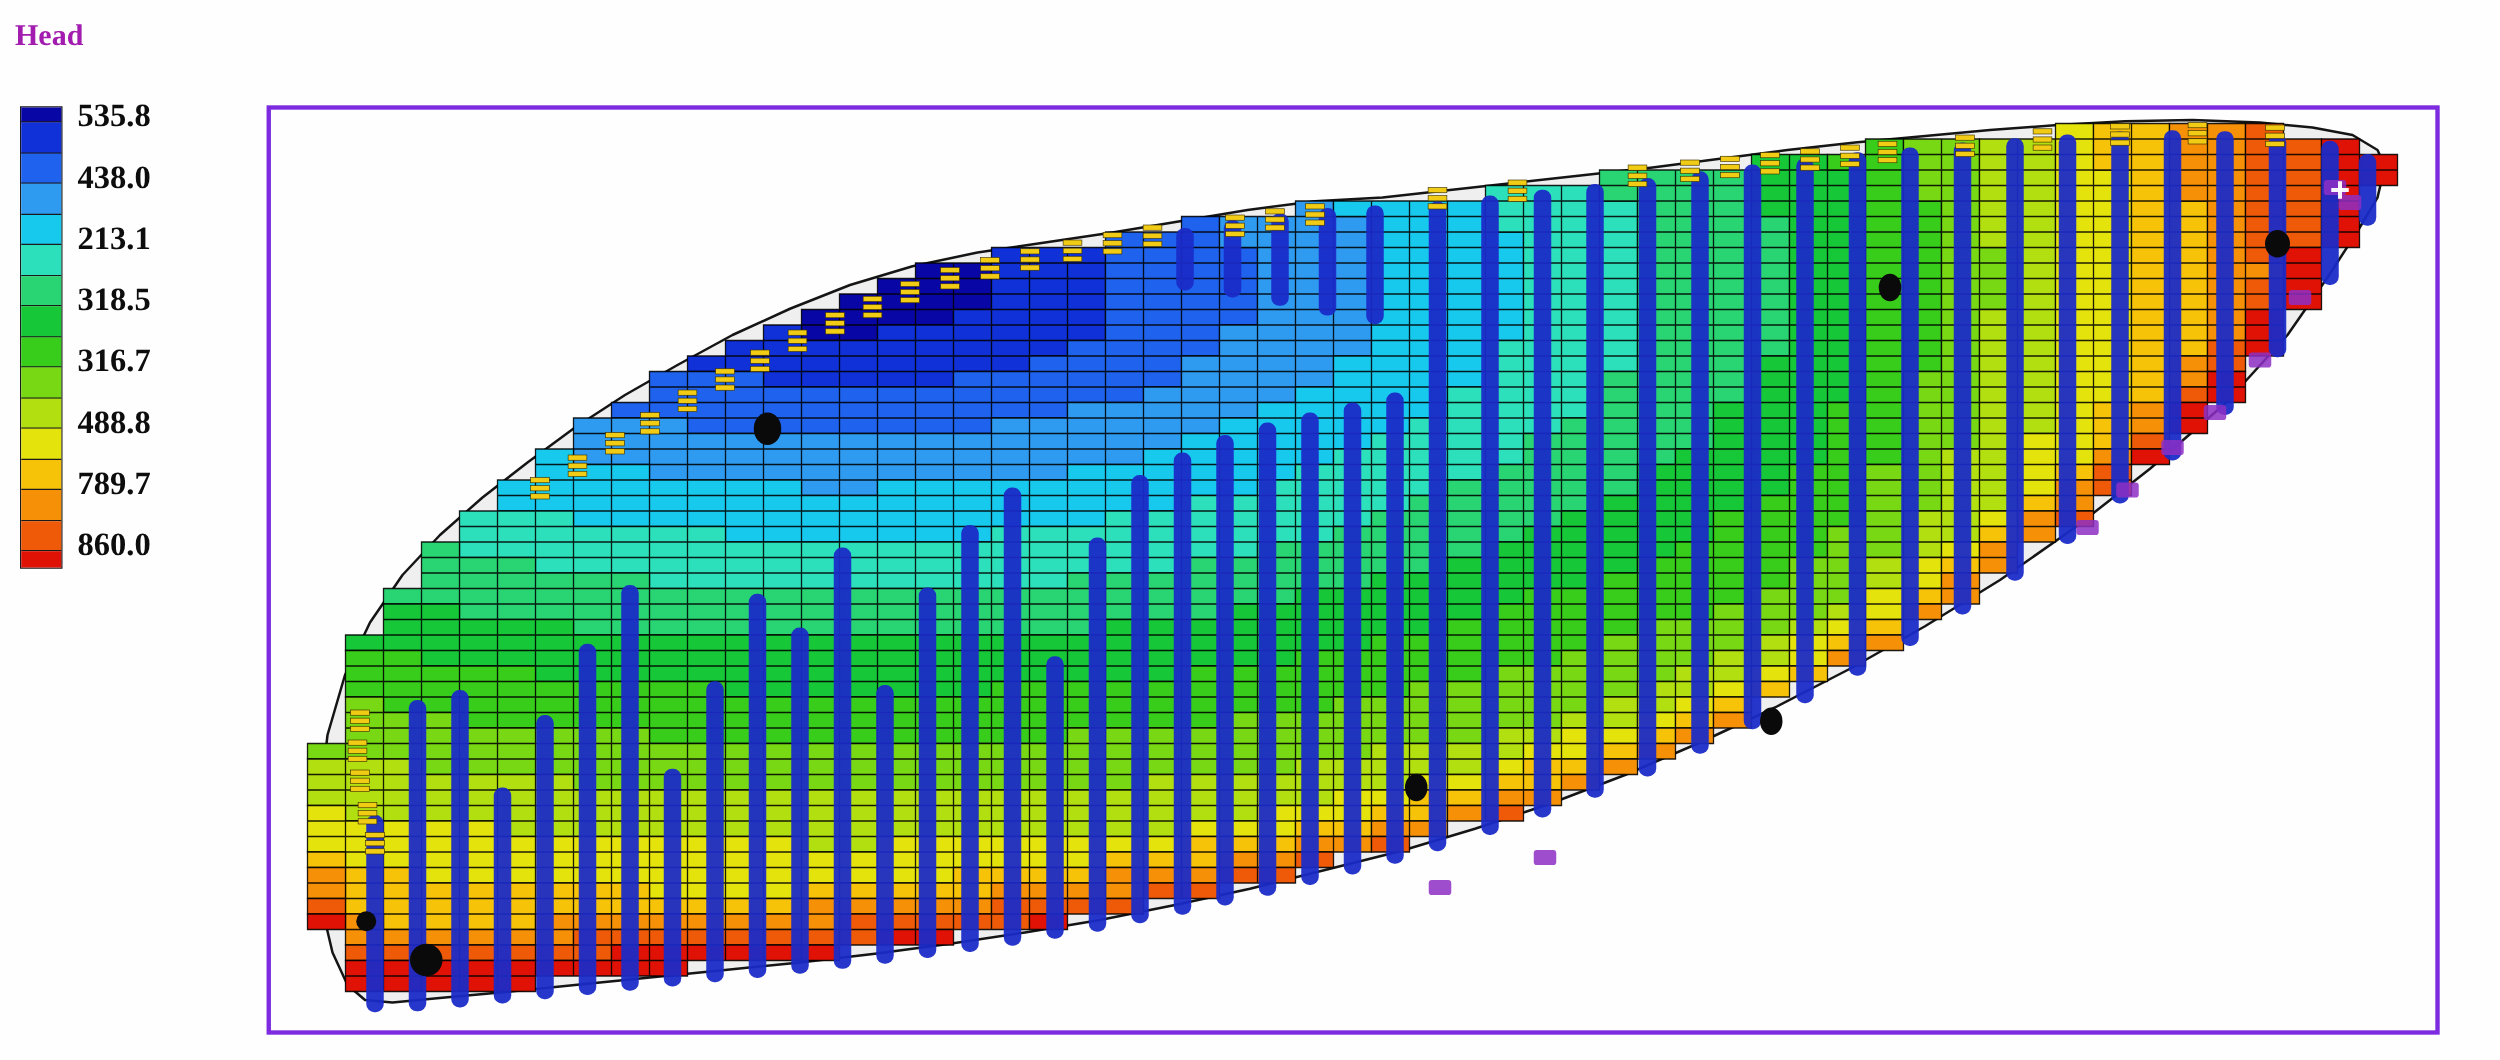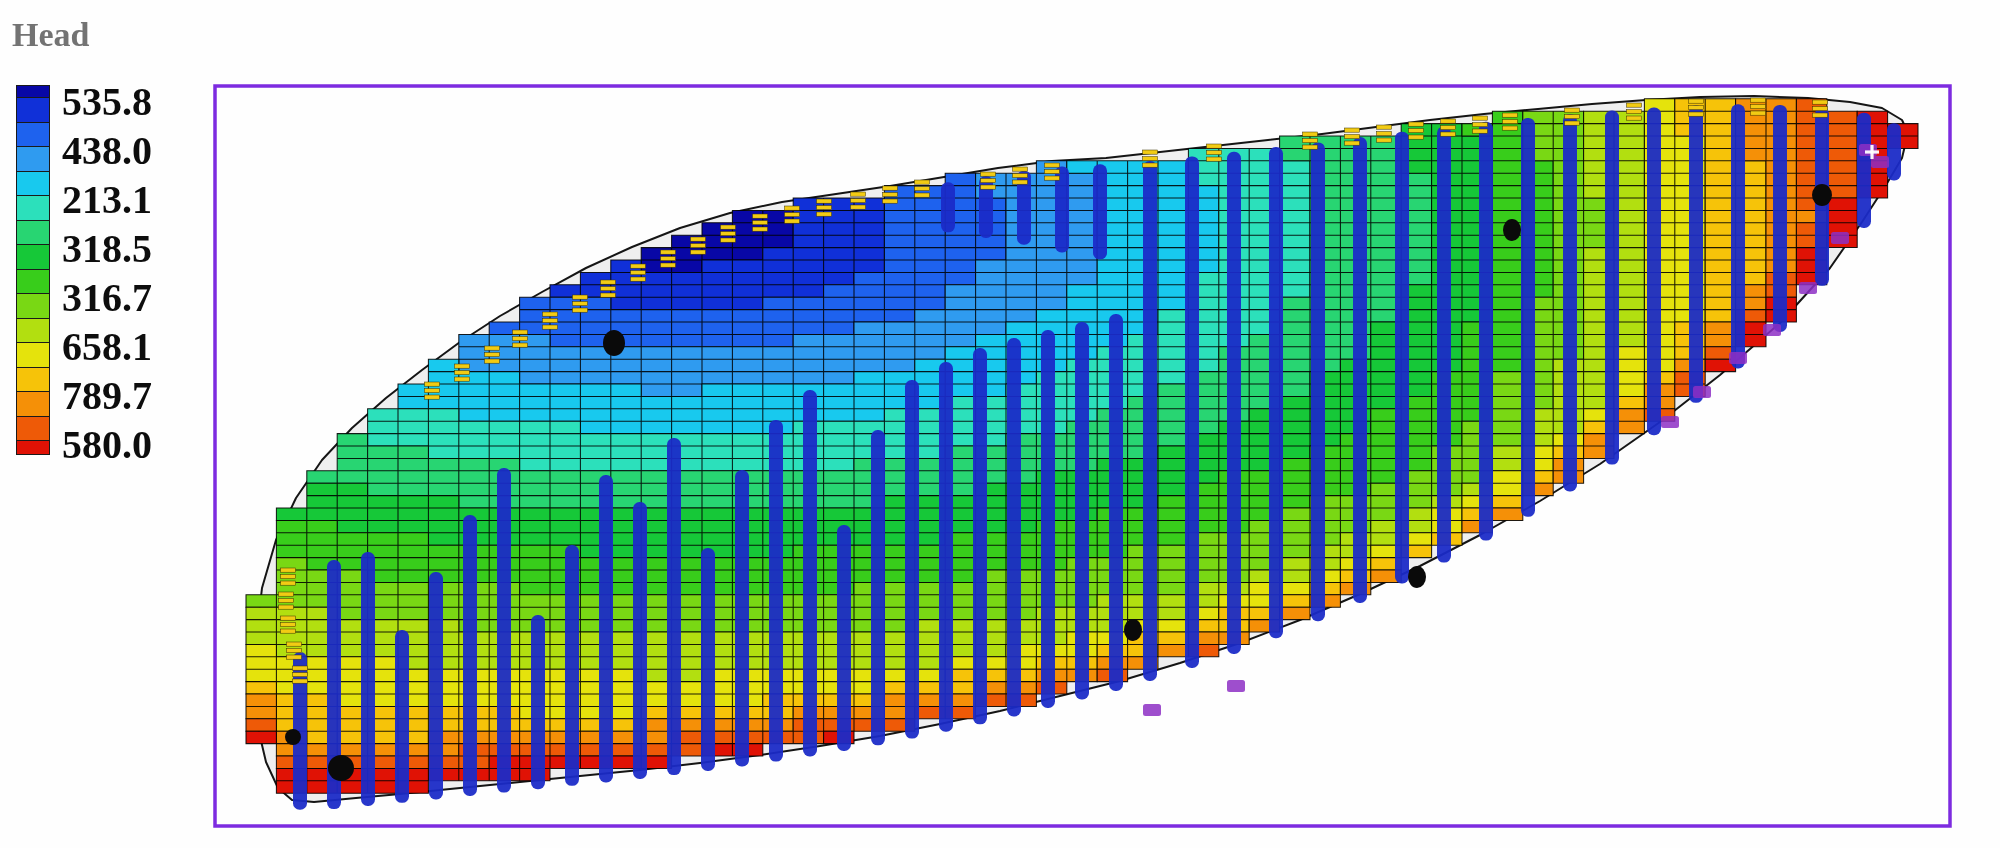--- a/index.html
+++ b/index.html
@@ -1,24 +1,24 @@
 <!DOCTYPE html>
 <html><head>
 <meta charset="utf-8">
 <style>
   html,body{margin:0;padding:0;background:#ffffff;}
   .stage{position:relative;width:2000px;height:848px;background:#fefefe;overflow:hidden;
          font-family:"Liberation Serif","DejaVu Serif",serif;}
   .legend{position:absolute;left:0;top:0;width:210px;height:480px;z-index:5;}
-  .legend-title{position:absolute;left:12px;top:16px;font-size:34px;font-weight:bold;color:#737373;}
+  .legend-title{position:absolute;left:12px;top:16px;font-size:24px;font-weight:bold;color:#a21caf;}
   .legend-bar{position:absolute;left:16px;top:85px;width:34px;border:1.4px solid #1a1a1a;box-sizing:border-box;}
   .legend-seg{width:100%;box-sizing:border-box;border-bottom:1.3px solid #1a1a1a;}
   .legend-seg:last-child{border-bottom:none;}
   .legend-labels{position:absolute;left:62px;top:0;width:150px;height:480px;}
-  .legend-value{position:absolute;left:0;font-size:40px;font-weight:bold;color:#0d0d0d;white-space:nowrap;}
+  .legend-value{position:absolute;left:0;font-size:26px;font-weight:bold;color:#0d0d0d;white-space:nowrap;}
   #plot{position:absolute;left:0;top:0;}
 </style>
 </head>
 <body>
 
 <div class="stage">
 
   <div class="legend">
     <div class="legend-title">Head</div>
     <div class="legend-bar" id="legend-bar">
@@ -38,23 +38,23 @@
         <div class="legend-seg" style="height: 24.5px; background: rgb(245, 144, 7);"></div>
         <div class="legend-seg" style="height: 24.5px; background: rgb(238, 90, 7);"></div>
         <div class="legend-seg" style="height: 12.25px; background: rgb(224, 18, 5);"></div>
       </div>
     <div class="legend-labels" id="legend-labels">
         <div class="legend-value" style="top: 78.25px;">535.8</div>
         <div class="legend-value" style="top: 127.25px;">438.0</div>
         <div class="legend-value" style="top: 176.25px;">213.1</div>
         <div class="legend-value" style="top: 225.25px;">318.5</div>
         <div class="legend-value" style="top: 274.25px;">316.7</div>
-        <div class="legend-value" style="top: 323.25px;">658.1</div>
+        <div class="legend-value" style="top: 323.25px;">488.8</div>
         <div class="legend-value" style="top: 372.25px;">789.7</div>
-        <div class="legend-value" style="top: 421.25px;">580.0</div>
+        <div class="legend-value" style="top: 421.25px;">860.0</div>
       </div>
   </div>
 
   <svg id="plot" width="2000" height="848" viewBox="0 0 2000 848" xmlns="http://www.w3.org/2000/svg">
       <rect x="215" y="86" width="1735" height="740" fill="none" stroke="#7d2be0" stroke-width="3.5"></rect>
       <path d="M256,640L262,588L276,540L296,498L322,460L352,428L386,398L422,370L460,342L500,316L542,292L586,268L632,247L680,228L730,213L782,202L836,194L890,186L944,177L998,168L1052,161L1106,158L1160,152L1214,146L1268,140L1322,134L1376,127L1430,120L1484,114L1538,109L1592,104L1646,100L1700,97L1754,96L1808,98L1850,102L1882,108L1902,120L1908,133L1902,158L1886,185L1862,222L1830,268L1780,323L1720,375L1660,422L1600,464L1540,501L1480,535L1420,566L1360,594L1300,620L1240,643L1180,663L1120,681L1060,696L1000,711L940,724L880,736L820,746L760,755L700,763L640,770L580,776L520,782L460,788L400,794L356,798L314,802L292,800L278,788L266,762L258,728L256,688L256,640Z" fill="#efefef" stroke="#151515" stroke-width="2" stroke-linejoin="round"></path>
       <g>
         <path d="M641.2,247.6h30.4v12.4h-30.4ZM641.2,260.0h30.4v12.4h-30.4ZM671.6,235.2h30.4v12.4h-30.4ZM671.6,247.6h30.4v12.4h-30.4ZM671.6,260.0h30.4v12.4h-30.4ZM702.0,222.8h30.4v12.4h-30.4ZM702.0,235.2h30.4v12.4h-30.4ZM702.0,247.6h30.4v12.4h-30.4ZM732.4,210.4h30.4v12.4h-30.4ZM732.4,222.8h30.4v12.4h-30.4ZM732.4,235.2h30.4v12.4h-30.4ZM732.4,247.6h30.4v12.4h-30.4ZM762.8,210.4h30.4v12.4h-30.4ZM762.8,222.8h30.4v12.4h-30.4ZM762.8,235.2h30.4v12.4h-30.4Z" fill="#0807a6" stroke="#000000" stroke-width="1.05" stroke-opacity="0.88"></path>
         <path d="M550.0,284.8h30.4v12.4h-30.4ZM580.4,272.4h30.4v12.4h-30.4ZM580.4,284.8h30.4v12.4h-30.4ZM610.8,260.0h30.4v12.4h-30.4ZM610.8,272.4h30.4v12.4h-30.4ZM610.8,284.8h30.4v12.4h-30.4ZM610.8,297.2h30.4v12.4h-30.4ZM641.2,272.4h30.4v12.4h-30.4ZM641.2,284.8h30.4v12.4h-30.4ZM641.2,297.2h30.4v12.4h-30.4ZM671.6,272.4h30.4v12.4h-30.4ZM671.6,284.8h30.4v12.4h-30.4ZM671.6,297.2h30.4v12.4h-30.4ZM702.0,260.0h30.4v12.4h-30.4ZM702.0,272.4h30.4v12.4h-30.4ZM702.0,284.8h30.4v12.4h-30.4ZM702.0,297.2h30.4v12.4h-30.4ZM732.4,260.0h30.4v12.4h-30.4ZM732.4,272.4h30.4v12.4h-30.4ZM732.4,284.8h30.4v12.4h-30.4ZM732.4,297.2h30.4v12.4h-30.4ZM762.8,247.6h30.4v12.4h-30.4ZM762.8,260.0h30.4v12.4h-30.4ZM762.8,272.4h30.4v12.4h-30.4ZM762.8,284.8h30.4v12.4h-30.4ZM793.2,198.0h30.4v12.4h-30.4ZM793.2,210.4h30.4v12.4h-30.4ZM793.2,222.8h30.4v12.4h-30.4ZM793.2,235.2h30.4v12.4h-30.4ZM793.2,247.6h30.4v12.4h-30.4ZM793.2,260.0h30.4v12.4h-30.4ZM793.2,272.4h30.4v12.4h-30.4ZM793.2,284.8h30.4v12.4h-30.4ZM823.6,198.0h30.4v12.4h-30.4ZM823.6,210.4h30.4v12.4h-30.4ZM823.6,222.8h30.4v12.4h-30.4ZM823.6,235.2h30.4v12.4h-30.4ZM823.6,247.6h30.4v12.4h-30.4ZM823.6,260.0h30.4v12.4h-30.4ZM823.6,272.4h30.4v12.4h-30.4ZM854.0,198.0h30.4v12.4h-30.4ZM854.0,210.4h30.4v12.4h-30.4ZM854.0,222.8h30.4v12.4h-30.4ZM854.0,235.2h30.4v12.4h-30.4ZM854.0,247.6h30.4v12.4h-30.4ZM854.0,260.0h30.4v12.4h-30.4Z" fill="#1030d8" stroke="#000000" stroke-width="1.05" stroke-opacity="0.88"></path>
         <path d="M489.2,322.0h30.4v12.4h-30.4ZM519.6,297.2h30.4v12.4h-30.4ZM519.6,309.6h30.4v12.4h-30.4ZM519.6,322.0h30.4v12.4h-30.4ZM550.0,297.2h30.4v12.4h-30.4ZM550.0,309.6h30.4v12.4h-30.4ZM550.0,322.0h30.4v12.4h-30.4ZM550.0,334.4h30.4v12.4h-30.4ZM580.4,297.2h30.4v12.4h-30.4ZM580.4,309.6h30.4v12.4h-30.4ZM580.4,322.0h30.4v12.4h-30.4ZM580.4,334.4h30.4v12.4h-30.4ZM610.8,309.6h30.4v12.4h-30.4ZM610.8,322.0h30.4v12.4h-30.4ZM610.8,334.4h30.4v12.4h-30.4ZM641.2,309.6h30.4v12.4h-30.4ZM641.2,322.0h30.4v12.4h-30.4ZM641.2,334.4h30.4v12.4h-30.4ZM671.6,309.6h30.4v12.4h-30.4ZM671.6,322.0h30.4v12.4h-30.4ZM671.6,334.4h30.4v12.4h-30.4ZM702.0,309.6h30.4v12.4h-30.4ZM702.0,322.0h30.4v12.4h-30.4ZM702.0,334.4h30.4v12.4h-30.4ZM732.4,309.6h30.4v12.4h-30.4ZM732.4,322.0h30.4v12.4h-30.4ZM732.4,334.4h30.4v12.4h-30.4ZM762.8,297.2h30.4v12.4h-30.4ZM762.8,309.6h30.4v12.4h-30.4ZM762.8,322.0h30.4v12.4h-30.4ZM762.8,334.4h30.4v12.4h-30.4ZM793.2,297.2h30.4v12.4h-30.4ZM793.2,309.6h30.4v12.4h-30.4ZM793.2,322.0h30.4v12.4h-30.4ZM823.6,284.8h30.4v12.4h-30.4ZM823.6,297.2h30.4v12.4h-30.4ZM823.6,309.6h30.4v12.4h-30.4ZM823.6,322.0h30.4v12.4h-30.4ZM854.0,272.4h30.4v12.4h-30.4ZM854.0,284.8h30.4v12.4h-30.4ZM854.0,297.2h30.4v12.4h-30.4ZM854.0,309.6h30.4v12.4h-30.4ZM884.4,185.6h30.4v12.4h-30.4ZM884.4,198.0h30.4v12.4h-30.4ZM884.4,210.4h30.4v12.4h-30.4ZM884.4,222.8h30.4v12.4h-30.4ZM884.4,235.2h30.4v12.4h-30.4ZM884.4,247.6h30.4v12.4h-30.4ZM884.4,260.0h30.4v12.4h-30.4ZM884.4,272.4h30.4v12.4h-30.4ZM884.4,284.8h30.4v12.4h-30.4ZM884.4,297.2h30.4v12.4h-30.4ZM884.4,309.6h30.4v12.4h-30.4ZM914.8,185.6h30.4v12.4h-30.4ZM914.8,198.0h30.4v12.4h-30.4ZM914.8,210.4h30.4v12.4h-30.4ZM914.8,222.8h30.4v12.4h-30.4ZM914.8,235.2h30.4v12.4h-30.4ZM914.8,247.6h30.4v12.4h-30.4ZM914.8,260.0h30.4v12.4h-30.4ZM914.8,272.4h30.4v12.4h-30.4ZM914.8,284.8h30.4v12.4h-30.4ZM914.8,297.2h30.4v12.4h-30.4ZM945.2,173.2h30.4v12.4h-30.4ZM945.2,185.6h30.4v12.4h-30.4ZM945.2,198.0h30.4v12.4h-30.4ZM945.2,210.4h30.4v12.4h-30.4ZM945.2,222.8h30.4v12.4h-30.4ZM945.2,235.2h30.4v12.4h-30.4ZM945.2,247.6h30.4v12.4h-30.4ZM945.2,260.0h30.4v12.4h-30.4ZM945.2,272.4h30.4v12.4h-30.4ZM975.6,198.0h30.4v12.4h-30.4ZM975.6,210.4h30.4v12.4h-30.4ZM975.6,222.8h30.4v12.4h-30.4ZM975.6,235.2h30.4v12.4h-30.4ZM975.6,247.6h30.4v12.4h-30.4Z" fill="#1e62ee" stroke="#000000" stroke-width="1.05" stroke-opacity="0.88"></path>

